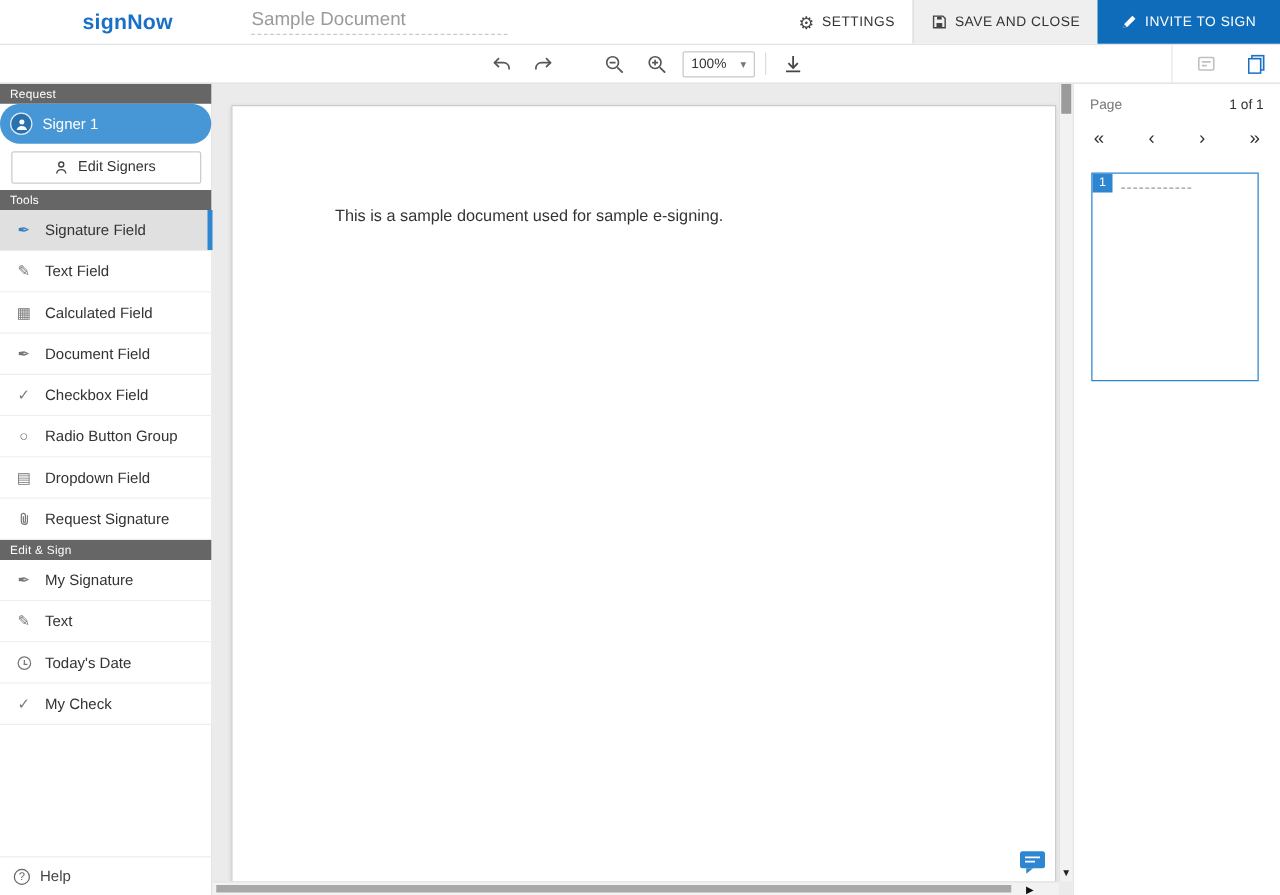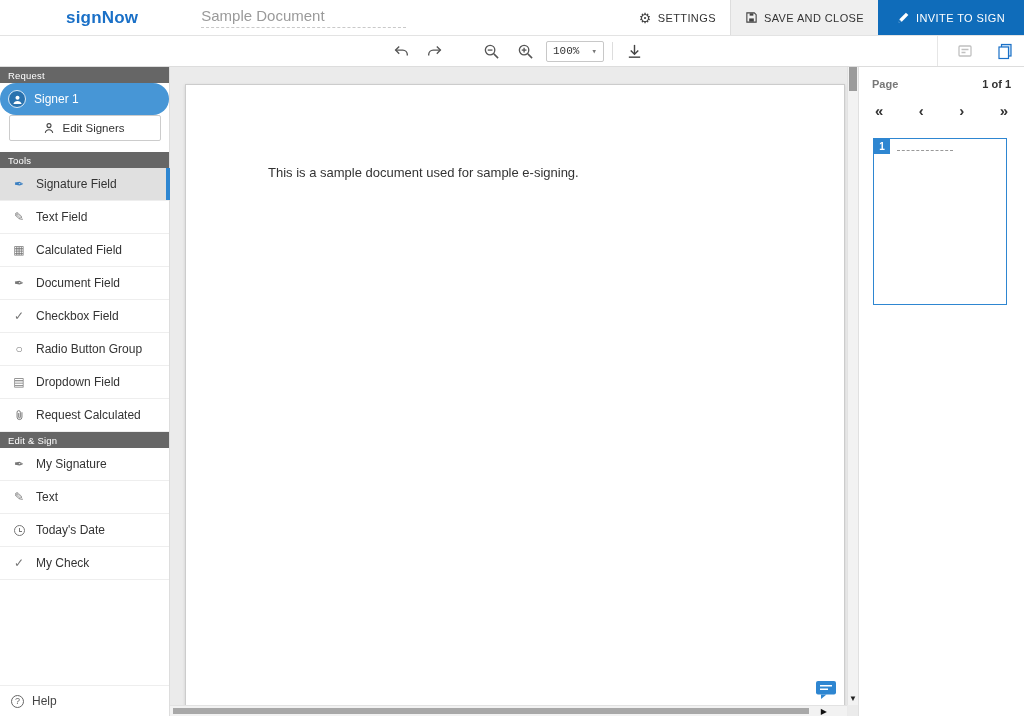--- a/index.html
+++ b/index.html
@@ -17,42 +17,42 @@
   .hbtn { display:flex; align-items:center; gap:6px; border:none; background:transparent;
           font-family:inherit; font-size:11px; color:#333; padding:0 14px; cursor:pointer; letter-spacing:.4px; }
   .hbtn .ic { display:flex; align-items:center; }
   .hbtn.saveclose { background:#efefef; border-left:1px solid #ddd; }
   .hbtn.invite { background:#0f6cba; color:#fff; padding:0 19px; }
   .gear-glyph { font-size:14px; color:#444; }
 
   
   .toolbar { position:absolute; top:36px; left:0; right:0; height:31px; background:#fff;
              border-bottom:1px solid #ddd; z-index:5; }
-  .tb-center { position:absolute; left:388px; top:0; height:30px; display:flex; align-items:center; gap:8px;font-family:Liberation Mono, monospace; }
+  .tb-center { position:absolute; left:388px; top:0; height:30px; display:flex; align-items:center; gap:8px; }
   .tb-btn { display:flex; align-items:center; justify-content:center; width:26px; height:24px;
             background:transparent; border:none; cursor:pointer; }
   .tb-gap { width:14px; }
   .zoom-dd { display:flex; align-items:center; justify-content:space-between; width:58px; height:21px;
              border:1px solid #c8c8c8; border-radius:2px; padding:0 6px; font-size:11px; color:#333;
              background:#fff; cursor:pointer; }
   .zoom-caret { font-size:9px; color:#777; }
   .sep { width:1px; height:18px; background:#ddd; }
   .tb-right { position:absolute; right:6px; top:0; height:30px; display:flex; align-items:center; gap:14px;
               padding-left:14px; border-left:1px solid #e6e6e6; }
 
   
   .sidebar { position:absolute; top:67px; left:0; width:170px; bottom:0; background:#fff;
              border-right:1px solid #ddd; display:flex; flex-direction:column; z-index:4; }
   .section-hdr { height:16px; flex:0 0 16px; background:#666; color:#fff; font-size:9.5px;
                  display:flex; align-items:center; padding-left:8px; letter-spacing:.2px; }
   .signer-row { height:32px; flex:0 0 32px; background:#4796d6; color:#fff; display:flex;
                 align-items:center; gap:8px; padding-left:8px; font-size:12px; cursor:pointer;border-radius:16px; }
   .avatar { width:18px; height:18px; border-radius:50%; background:#2a72ae; border:1px solid #dcebf8;
             display:flex; align-items:center; justify-content:center; }
-  .edit-signers-wrap { height:37px; flex:0 0 37px; display:flex; align-items:flex-start; justify-content:center; }
+  .edit-signers-wrap { height:37px; flex:0 0 37px; display:flex; align-items:center; justify-content:center; }
   .edit-signers-btn { width:152px; height:26px; background:#fff; border:1px solid #ccc; border-radius:2px;
                       display:flex; align-items:center; justify-content:center; gap:6px; font-size:11.5px;
                       color:#333; cursor:pointer; font-family:inherit; }
   .tool { height:33px; flex:0 0 33px; display:flex; align-items:center; gap:9px; padding-left:11px;
           border-bottom:1px solid #eee; font-size:12px; color:#333; position:relative; background:#fff; cursor:pointer; }
   .tool.selected { background:#e0e0e0; }
   .tool.selected .sel-bar { position:absolute; right:-1px; top:0; bottom:0; width:4px; background:#2e86d1; }
   .tool-ic { width:16px; flex:0 0 16px; display:flex; justify-content:center; align-items:center;
              color:#777; font-size:12px; }
   .tool.selected .tool-ic { color:#3a7fc1; }
@@ -76,21 +76,21 @@
            line-height:8px; cursor:pointer; }
   .hscroll { position:absolute; left:0; right:11px; bottom:0; height:11px; background:#f2f2f2;
              border-top:1px solid #e2e2e2; }
   .hthumb { position:absolute; top:2px; left:3px; right:38px; height:6px; background:#a8a8a8; cursor:grab; }
   .harrow { position:absolute; right:20px; top:1px; font-size:8px; color:#111; cursor:pointer; }
   .chat-btn { position:absolute; right:19px; bottom:15px; width:24px; height:22px; cursor:pointer;
               background:transparent; border:none; padding:0; }
 
   
   .pages-panel { position:absolute; top:67px; right:0; width:166px; bottom:0; background:#fff;
-                 border-left:1px solid #e0e0e0; padding:11px 13px;font-weight:bold; }
+                 border-left:1px solid #e0e0e0; padding:11px 13px; }
   .pp-head { display:flex; justify-content:space-between; align-items:center; font-size:11px; }
   .pp-label { color:#777; }
   .pp-count { color:#333; }
   .pp-nav { display:flex; justify-content:space-between; margin-top:13px; padding:0 3px;
             font-size:15px; color:#333; }
   .pp-nav span { cursor:pointer; line-height:16px; }
   .thumb { position:relative; margin-top:19px; margin-left:1px; width:134px; height:167px;
            border:1px solid #2e86d1; background:#fff; cursor:pointer; }
   .thumb-badge { position:absolute; left:0; top:0; width:16px; height:15px; background:#2e86d1; color:#fff;
                  font-size:10px; display:flex; align-items:center; justify-content:center; }
@@ -245,21 +245,21 @@
     <div class="tool">
       <span class="tool-ic">▤</span>
       <span>Dropdown Field</span>
     </div>
     <div class="tool">
       <span class="tool-ic">
         <svg width="13" height="13" viewBox="0 0 16 16">
             <path d="M11 4v6a3 3 0 0 1-6 0V4a2 2 0 0 1 4 0v6a1 1 0 0 1-2 0V5" fill="none" stroke="#777" stroke-width="1.2"></path>
           </svg>
       </span>
-      <span>Request Calculated</span>
+      <span>Request Signature</span>
     </div>
 
     <div class="section-hdr">Edit &amp; Sign</div>
 
     <div class="tool">
       <span class="tool-ic">✒</span>
       <span>My Signature</span>
     </div>
     <div class="tool">
       <span class="tool-ic">✎</span>

